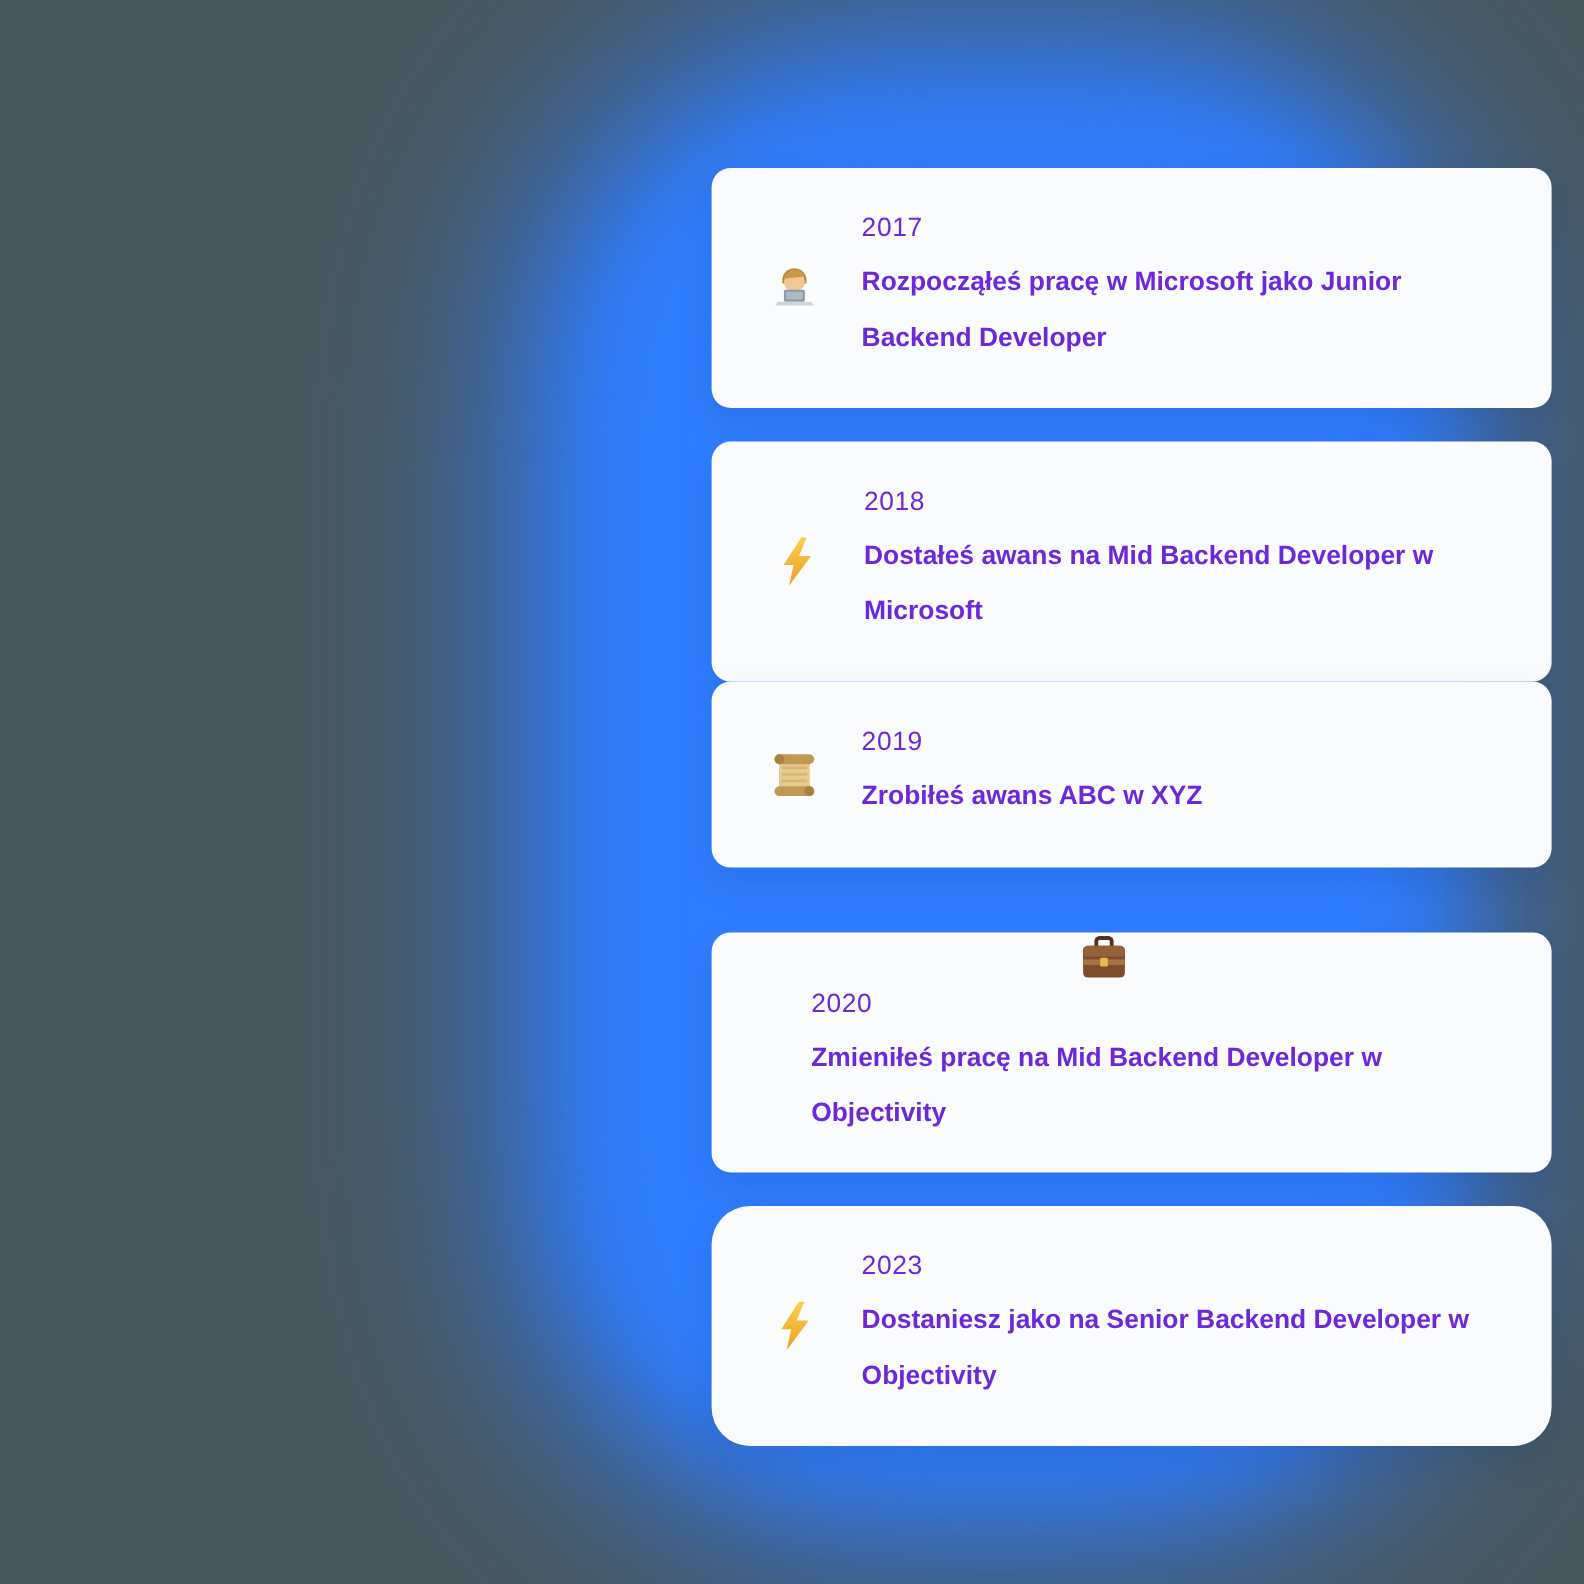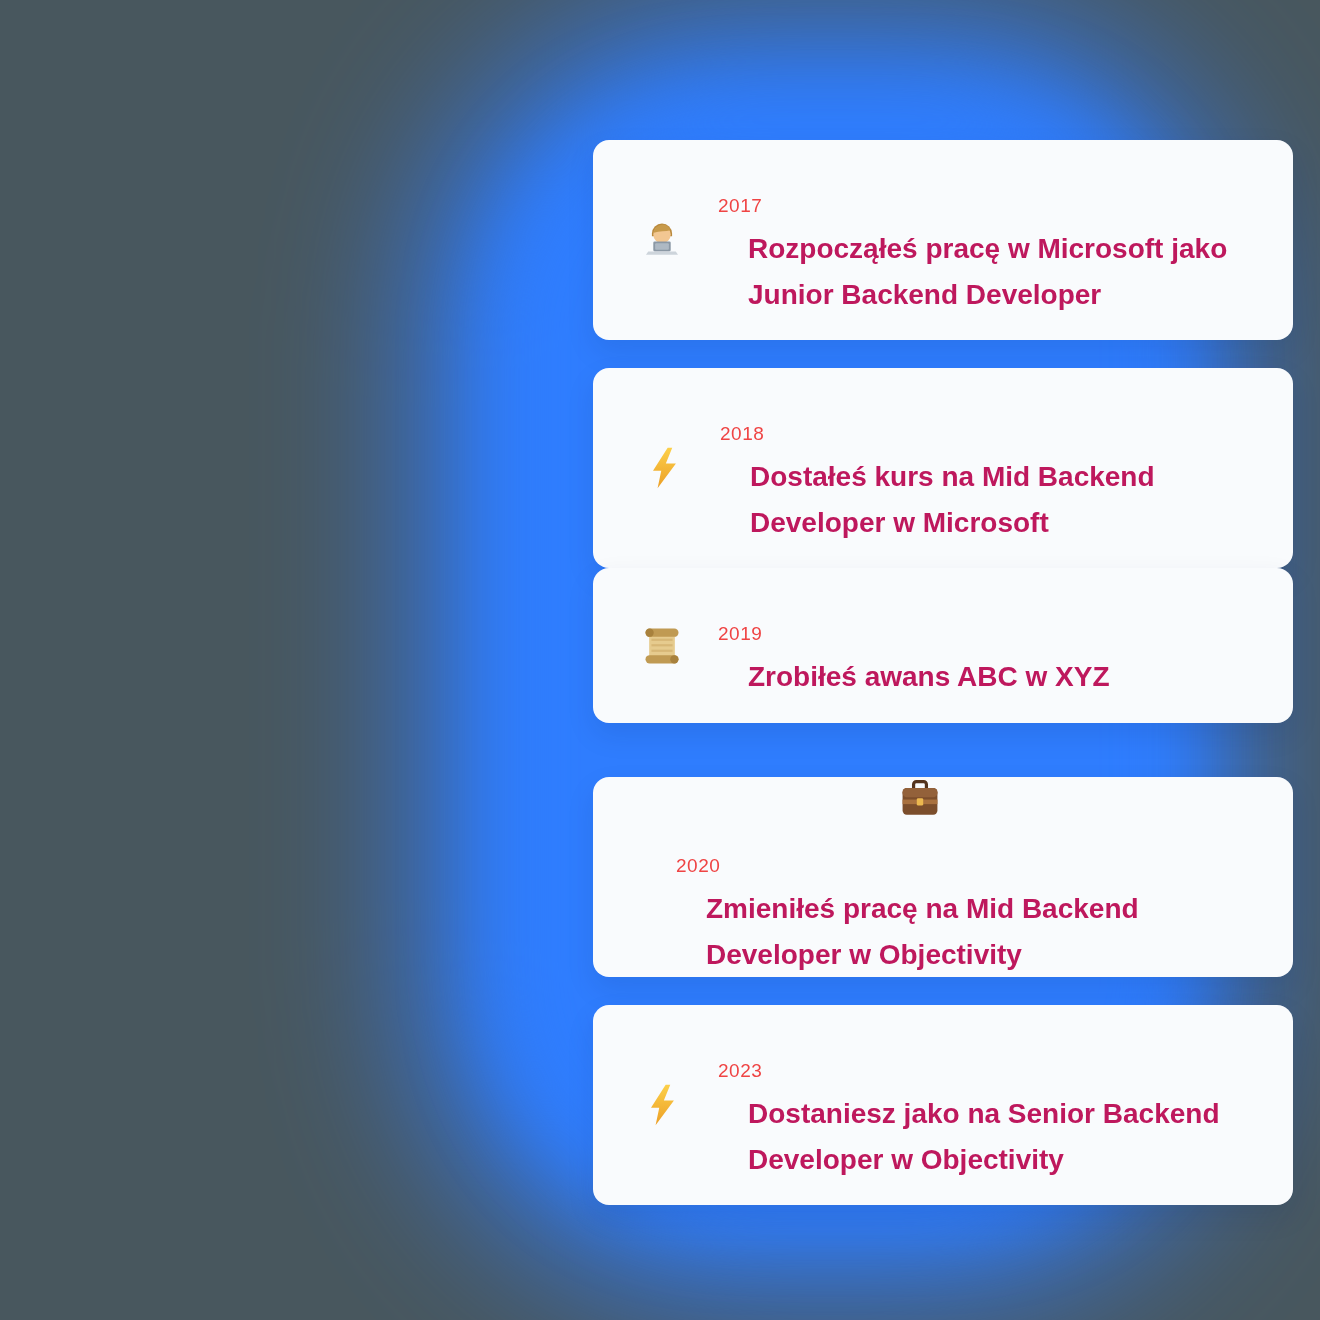--- a/index.html
+++ b/index.html
@@ -30,43 +30,41 @@
     box-shadow:0 12px 28px rgba(10,30,80,.10);
     display:flex;
     align-items:center;
     box-sizing:border-box;
     padding:0 60px 0 46px;
   }
   .card-1{top:140px;height:200px;}
   .card-2{top:368px;height:200px;padding-left:48px;}
   .card-3{top:568px;height:155px;}
   .card-4{top:777px;height:200px;flex-direction:column;}
-  .card-5{top:1005px;height:200px;}
+  .card-5{top:1005px;height:200px;border-radius:32px;}
   .icon{
     width:46px;height:46px;
     flex:0 0 46px;
     margin-right:33px;
     display:flex;align-items:center;justify-content:center;
   }
   .icon svg{width:44px;height:44px;display:block;}
   .content{width:520px;}
   .year{
-    color:#ef4444;
-    font-size:19px;
+    color:#6d28d9;
+    font-size:22px;
     font-weight:400;
     letter-spacing:.5px;
     margin-bottom:9px;
-    margin-top:32px;
   }
   .title{
-    color:#be185d;
-    font-size:28px;
+    color:#6d28d9;
+    font-size:22px;
     font-weight:700;
     line-height:46px;
-    margin-left:30px;
   }
 </style>
 </head>
 <body>
 
 <div class="stage">
 
   <div class="glow glow-a"></div>
   <div class="glow glow-b"></div>
 
@@ -94,21 +92,21 @@
           <linearGradient id="bolt1" x1="0" y1="0" x2="0" y2="1">
             <stop offset="0" stop-color="#fcd04a"></stop>
             <stop offset="1" stop-color="#ec9f26"></stop>
           </linearGradient>
         </defs>
         <polygon points="28,2 12,27 21,27 17,46 37,19 26,19 33,2" fill="url(#bolt1)"></polygon>
       </svg>
     </div>
     <div class="content">
       <div class="year">2018</div>
-      <div class="title">Dostałeś kurs na Mid Backend Developer w Microsoft</div>
+      <div class="title">Dostałeś awans na Mid Backend Developer w Microsoft</div>
     </div>
   </div>
 
   <div class="card card-3">
     <div class="icon">
       <svg viewBox="0 0 48 48" aria-hidden="true">
         <rect x="10" y="10" width="28" height="28" fill="#e6cb8e"></rect>
         <rect x="12.5" y="16" width="23" height="2.4" fill="#d3b270" opacity=".8"></rect>
         <rect x="12.5" y="22" width="23" height="2.4" fill="#d3b270" opacity=".8"></rect>
         <rect x="12.5" y="28" width="23" height="2.4" fill="#d3b270" opacity=".8"></rect>

